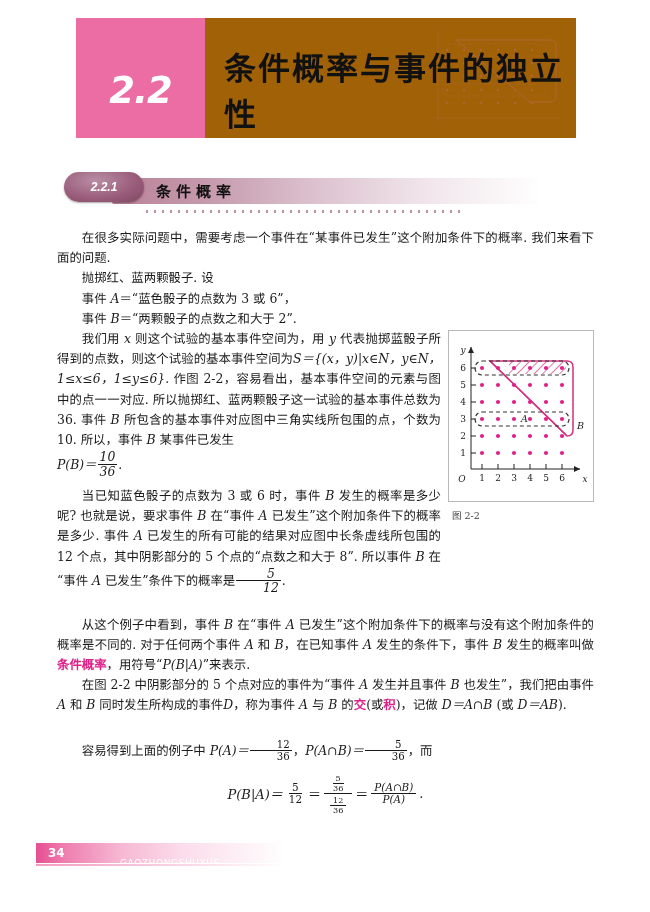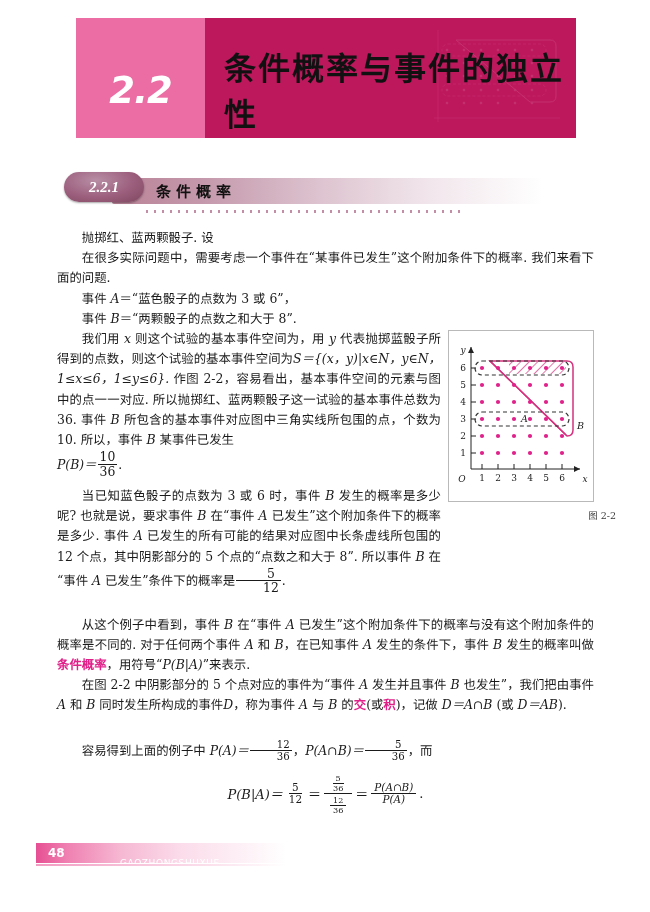--- a/index.html
+++ b/index.html
@@ -10,21 +10,21 @@
     font-family:"DejaVu Serif","Liberation Serif",serif;
     color:#1a1a1a;
     position:relative;
     overflow:hidden;
   }
   .page{position:relative;width:650px;height:912px;}
 
   
   .banner{
     position:absolute;left:76px;top:18px;width:500px;height:120px;
-    background:#be185d;
+    background:#a16207;
     overflow:hidden;
   }
   .banner-num-block{
     position:absolute;left:0;top:0;width:129px;height:120px;
     background:#ec6ca4;
   }
   .banner-num{
     position:absolute;left:0;top:0;width:129px;height:120px;
     display:flex;align-items:center;justify-content:center;
     color:#ffffff;font-size:37px;font-weight:bold;font-style:italic;
@@ -51,22 +51,22 @@
   .sec-bar{
     position:absolute;left:48px;top:6px;width:430px;height:26px;
     background:linear-gradient(90deg,#b98196 0%,#c59aac 22%,#ddc3cf 48%,#f0e4ea 72%,#ffffff 100%);
     border-radius:2px;
   }
   .sec-badge{
     position:absolute;left:0;top:0;width:80px;height:30px;
     background:radial-gradient(ellipse at 40% 28%,#b88ea5 0%,#9c5f7d 55%,#7e4760 100%);
     border-radius:15px;
     display:flex;align-items:center;justify-content:center;
-    color:#ffffff;font-size:15px;font-weight:bold;font-style:italic;
-    font-family:Liberation Serif, serif;
+    color:#ffffff;font-size:12px;font-weight:bold;font-style:italic;
+    font-family:Liberation Sans, sans-serif;
     box-shadow:0 1px 2px rgba(0,0,0,.35);
     z-index:2;
   }
   .sec-title{
     position:absolute;left:92px;top:8px;
     font-size:15px;font-weight:bold;letter-spacing:5px;color:#111;
     z-index:3;
   }
   .sec-dots{
     position:absolute;left:82px;top:38px;width:315px;height:3px;
@@ -85,35 +85,35 @@
   .nowrap{white-space:nowrap;}
 
   
   .frac{
     display:inline-block;vertical-align:-0.52em;
     text-align:center;font-size:.82em;line-height:1.08;
     margin:0 1px;
   }
   .frac .num{display:block;border-bottom:1px solid #1a1a1a;padding:0 2px;}
   .frac .den{display:block;padding:0 2px;}
-  .frac.big{font-size:1em;vertical-align:-0.55em;}
+  .frac.big{font-size:1em;vertical-align:-0.55em;font-style:italic;}
 
   
   .wrapcol{width:384px;}
   .fullrow{width:537px;}
 
   
   .figbox{
     position:absolute;left:448px;top:330px;width:146px;height:172px;
     border:1px solid #b9b9b9;background:#ffffff;
     box-sizing:border-box;
   }
   .figcap{
-    position:absolute;left:470px;top:508px;width:146px;
-    text-align:right;font-size:9.5px;color:#3a3a3a;
+    position:absolute;left:452px;top:508px;width:146px;
+    text-align:left;font-size:9.5px;color:#3a3a3a;
   }
 
   
   .display-eq{
     position:absolute;left:57px;top:772px;width:537px;
     text-align:center;font-size:13px;
   }
   .eqrow{display:inline-flex;align-items:center;justify-content:center;}
   .cfrac{
     display:inline-flex;flex-direction:column;align-items:center;
@@ -313,30 +313,30 @@
 
         <text x="72" y="91" font-style="italic" font-size="9.5">A</text>
         <text x="128" y="98" font-style="italic" font-size="9.5">B</text>
       </g>
     </svg>
   </div>
   <div class="figcap">图 2-2</div>
 
   <div class="body">
 
+    <p class="ind fullrow">在很多实际问题中，需要考虑一个事件在“某事件已发生”这个附加条件下的概率. 我们来看下面的问题.</p>
+
     <p class="ind fullrow">抛掷红、蓝两颗骰子. 设</p>
-
-    <p class="ind fullrow">在很多实际问题中，需要考虑一个事件在“某事件已发生”这个附加条件下的概率. 我们来看下面的问题.</p>
 
     <p class="ind fullrow">
       <span>事件 </span><span class="it">A</span><span>＝“蓝色骰子的点数为 3 或 6”，</span>
     </p>
 
     <p class="ind fullrow">
-      <span>事件 </span><span class="it">B</span><span>＝“两颗骰子的点数之和大于 8”.</span>
+      <span>事件 </span><span class="it">B</span><span>＝“两颗骰子的点数之和大于 2”.</span>
     </p>
 
     <p class="ind wrapcol">
       <span>我们用 </span><span class="it">x</span><span> 则这个试验的基本事件空间为，用 </span><span class="it">y</span><span> 代表抛掷蓝骰子所得到的点数，则这个试验的基本事件空间为</span><span class="it">S＝{(x，y)|x∈N，y∈N，1≤x≤6，1≤y≤6}.</span><span> 作图 2-2，容易看出，基本事件空间的元素与图中的点一一对应. 所以抛掷红、蓝两颗骰子这一试验的基本事件总数为 36. 事件 </span><span class="it">B</span><span> 所包含的基本事件对应图中三角实线所包围的点，个数为 10. 所以，事件 </span><span class="it">B</span><span> 某事件已发生</span>
     </p>
 
     <p class="wrapcol">
       <span class="it">P(B)＝</span><span class="frac big"><span class="num">10</span><span class="den">36</span></span><span>.</span>
     </p>
 
@@ -389,18 +389,18 @@
         <span class="n it">P(A∩B)</span>
         <span class="d it">P(A)</span>
       </span>
 
       <span>.</span>
     </span>
   </div>
 
   <div class="footer">
     <div class="footer-bg"></div>
-    <div class="footer-num">48</div>
+    <div class="footer-num">34</div>
     <div class="footer-pinyin">GAOZHONGSHUXUE</div>
     <div class="footer-rule"></div>
   </div>
 
 </div>
 
 </body></html>

